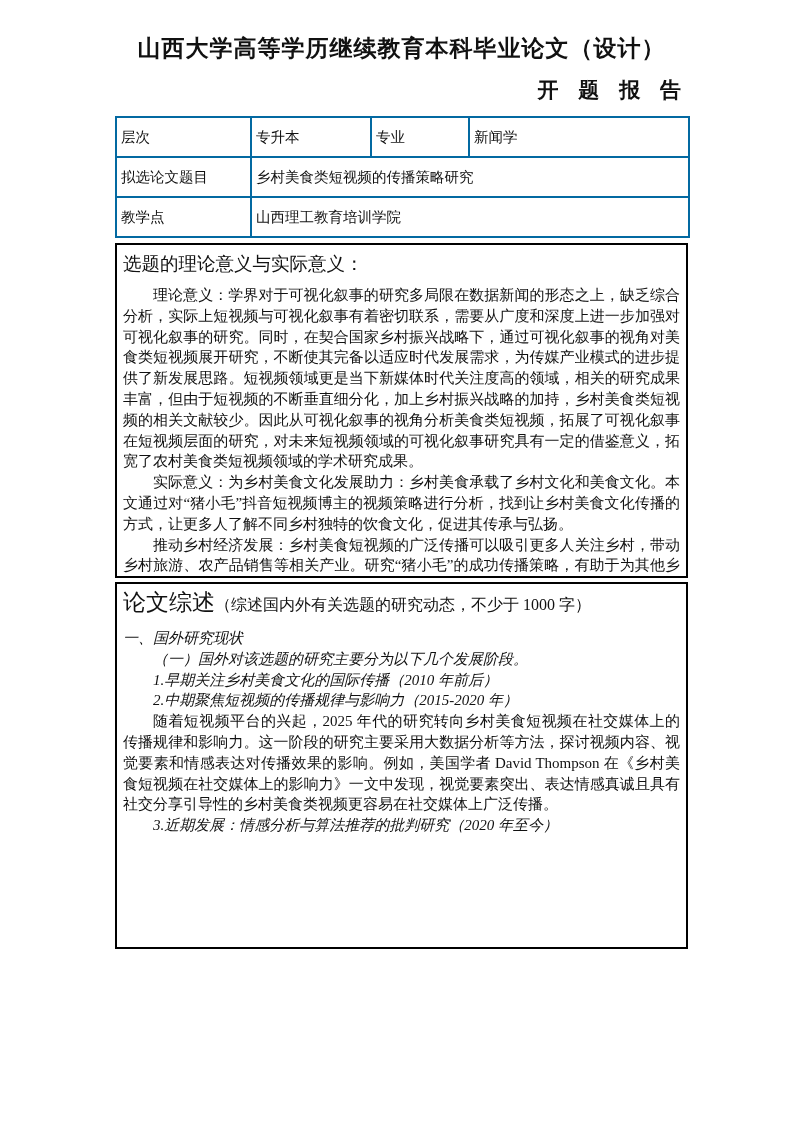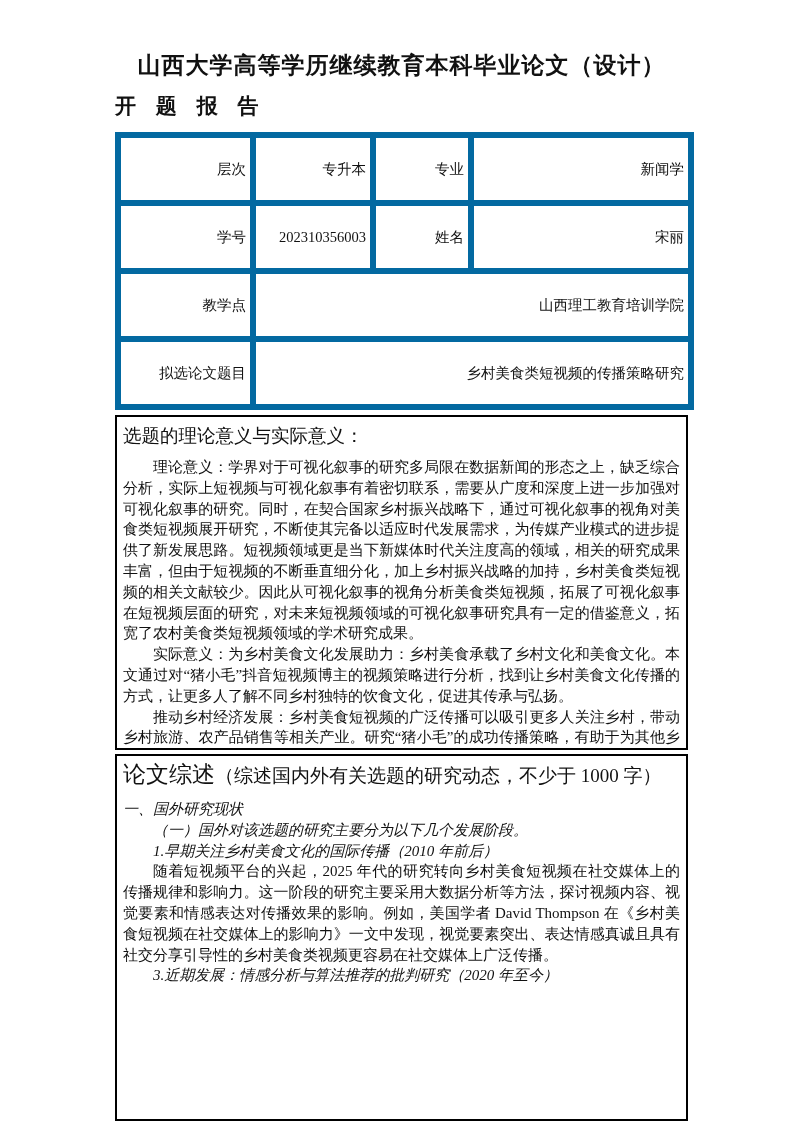--- a/index.html
+++ b/index.html
@@ -20,51 +20,51 @@
     overflow: hidden;
     background: #ffffff;
   }
   .content {
     position: absolute;
     left: 115px;
     top: 0;
     width: 573px;
   }
   .doc-title {
-    margin: 52px 0 0 0;
+    margin: 36px 0 0 0;
     text-align: center;
-    font-family: Liberation Sans, sans-serif;
+    font-family: Liberation Serif, serif;
     font-weight: bold;
     font-size: 23px;
     line-height: 26px;
     letter-spacing: 1px;
     white-space: nowrap;
   }
   .doc-subtitle {
     margin: 16px 0 0 0;
-    text-align: left;
+    text-align: right;
     font-family: "Liberation Sans", "DejaVu Sans", sans-serif;
     font-weight: bold;
     font-size: 21px;
     line-height: 24px;
     letter-spacing: 7px;
   }
   table.info-table {
     width: 573px;
     border-collapse: collapse;
     table-layout: fixed;
     margin-top: 14px;
   }
   table.info-table td {
-    border: 6px solid #0369a1;
+    border: 2px solid #0369a1;
     height: 38px;
-    text-align: right;
+    text-align: left;
     vertical-align: middle;
     font-size: 14.5px;
-    padding: 12px 4px;
+    padding: 0 4px;
     overflow: hidden;
   }
   .box {
     box-sizing: border-box;
     border: 2px solid #000000;
     padding: 6px 6px 16px 6px;
     overflow: hidden;
   }
   .box-significance {
     margin-top: 5px;
@@ -80,21 +80,21 @@
     margin: 0 0 8px 0;
     font-weight: normal;
   }
   .review-heading {
     margin-bottom: 10px;
   }
   .review-title {
     font-size: 23px;
   }
   .review-note {
-    font-size: 19px;
+    font-size: 16px;
   }
   .para, .iline, .flush {
     margin: 0;
     font-size: 15px;
     line-height: 20.8px;
   }
   .para {
     text-indent: 2em;
     text-align: justify;
   }
@@ -124,49 +124,44 @@
         <col style="width:220px">
       </colgroup>
       <tbody>
         <tr>
           <td>层次</td>
           <td>专升本</td>
           <td>专业</td>
           <td>新闻学</td>
         </tr>
         <tr>
-          <td>学号</td>
-          <td>202310356003</td>
-          <td>姓名</td>
-          <td>宋丽</td>
+          <td>拟选论文题目</td>
+          <td colspan="3">乡村美食类短视频的传播策略研究</td>
         </tr>
         <tr>
           <td>教学点</td>
           <td colspan="3">山西理工教育培训学院</td>
-        </tr>
-        <tr>
-          <td>拟选论文题目</td>
-          <td colspan="3">乡村美食类短视频的传播策略研究</td>
         </tr>
       </tbody>
     </table>
 
     <section class="box box-significance">
       <div class="box-heading">选题的理论意义与实际意义：</div>
       <p class="para">理论意义：学界对于可视化叙事的研究多局限在数据新闻的形态之上，缺乏综合分析，实际上短视频与可视化叙事有着密切联系，需要从广度和深度上进一步加强对可视化叙事的研究。同时，在契合国家乡村振兴战略下，通过可视化叙事的视角对美食类短视频展开研究，不断使其完备以适应时代发展需求，为传媒产业模式的进步提供了新发展思路。短视频领域更是当下新媒体时代关注度高的领域，相关的研究成果丰富，但由于短视频的不断垂直细分化，加上乡村振兴战略的加持，乡村美食类短视频的相关文献较少。因此从可视化叙事的视角分析美食类短视频，拓展了可视化叙事在短视频层面的研究，对未来短视频领域的可视化叙事研究具有一定的借鉴意义，拓宽了农村美食类短视频领域的学术研究成果。</p>
       <p class="para">实际意义：为乡村美食文化发展助力：乡村美食承载了乡村文化和美食文化。本文通过对“猪小毛”抖音短视频博主的视频策略进行分析，找到让乡村美食文化传播的方式，让更多人了解不同乡村独特的饮食文化，促进其传承与弘扬。</p>
       <p class="para">推动乡村经济发展：乡村美食短视频的广泛传播可以吸引更多人关注乡村，带动乡村旅游、农产品销售等相关产业。研究“猪小毛”的成功传播策略，有助于为其他乡村美食创作者提供借鉴，从而推动乡村经济的发展。</p>
     </section>
 
     <section class="box box-review">
       <div class="box-heading review-heading">
         <span class="review-title">论文综述</span><span class="review-note">（综述国内外有关选题的研究动态，不少于 1000 字）</span>
       </div>
       <p class="flush">一、国外研究现状</p>
       <p class="iline">（一）国外对该选题的研究主要分为以下几个发展阶段。</p>
       <p class="iline">1.早期关注乡村美食文化的国际传播（2010 年前后）</p>
+      <p class="iline">2.中期聚焦短视频的传播规律与影响力（2015-2020 年）</p>
       <p class="para">随着短视频平台的兴起，2025 年代的研究转向乡村美食短视频在社交媒体上的传播规律和影响力。这一阶段的研究主要采用大数据分析等方法，探讨视频内容、视觉要素和情感表达对传播效果的影响。例如，美国学者 David Thompson 在《乡村美食短视频在社交媒体上的影响力》一文中发现，视觉要素突出、表达情感真诚且具有社交分享引导性的乡村美食类视频更容易在社交媒体上广泛传播。</p>
       <p class="iline">3.近期发展：情感分析与算法推荐的批判研究（2020 年至今）</p>
 
     </section>
 
   </div>
 </div>
 
 </body></html>

